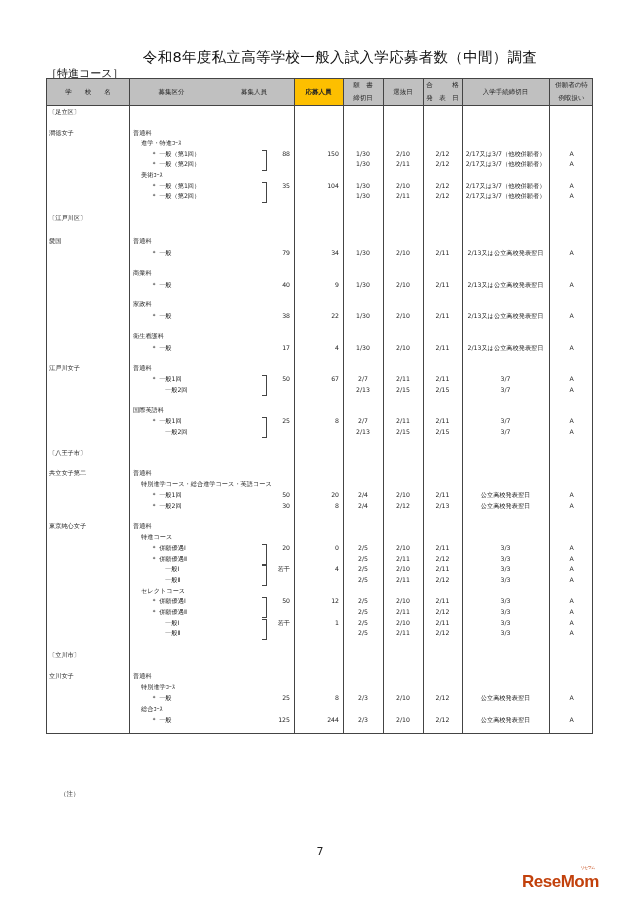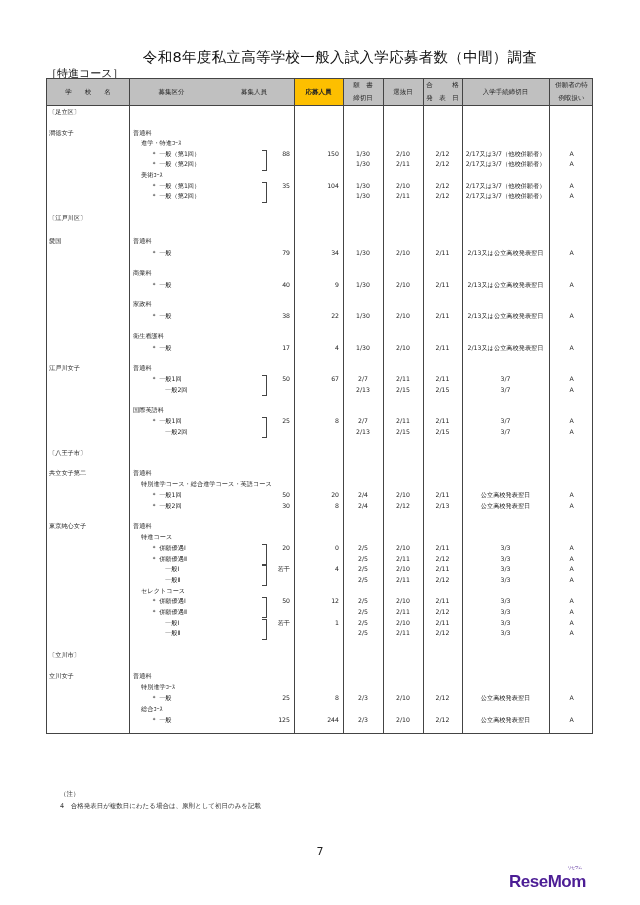--- a/index.html
+++ b/index.html
@@ -12,21 +12,21 @@
   .vline.thick{border-left:1.5px solid #444;}
   .hcell{position:absolute;top:0;height:26px;font-size:6.5px;color:#222;display:flex;align-items:center;justify-content:center;box-sizing:border-box;}
   .hcell.yellow{background:#fdbf00;font-weight:bold;}
   .two{flex-direction:column;justify-content:space-between;padding:2px 0;}
   .cell{position:absolute;font-size:6.2px;white-space:nowrap;color:#222;line-height:8px;}
   .r{text-align:right;}
   .c{text-align:center;}
   .bracket{position:absolute;width:5px;border:1px solid #444;border-left:none;box-sizing:border-box;}
   .notes{position:absolute;left:60px;top:789px;font-size:6.5px;color:#333;line-height:11.5px;}
   .pageno{position:absolute;left:0;width:640px;top:845px;text-align:center;font-size:11px;color:#222;}
-  .logo{position:absolute;left:509px;top:872px;font-size:17px;font-weight:bold;color:#4c1d95;letter-spacing:-0.5px;font-family:"Liberation Sans",sans-serif;}
+  .logo{position:absolute;left:522px;top:872px;font-size:17px;font-weight:bold;color:#c2410c;letter-spacing:-0.5px;font-family:"Liberation Sans",sans-serif;}
   .logo small{position:absolute;right:4px;top:-7px;font-size:4px;font-weight:normal;}
 </style>
 </head>
 <body>
 
 <div class="title">令和8年度私立高等学校一般入試入学応募者数（中間）調査</div>
 <div class="subtitle">［特進コース］</div>
 
 <div class="table" id="tbl">
   <div class="hdr"></div>
@@ -264,17 +264,16 @@
     <div class="bracket" style="left: 215px; top: 296px; height: 21px;"></div>
     <div class="bracket" style="left: 215px; top: 338px; height: 21px;"></div>
     <div class="bracket" style="left: 215px; top: 465px; height: 21px;"></div>
     <div class="bracket" style="left: 215px; top: 486px; height: 21px;"></div>
     <div class="bracket" style="left: 215px; top: 518px; height: 21px;"></div>
     <div class="bracket" style="left: 215px; top: 540px; height: 21px;"></div>
   </div>
 
 <div class="notes">
   <div>（注）</div>
-  <div>4　合格発表日が複数日にわたる場合は、原則として初日のみを記載</div>
 </div>
 
 <div class="pageno">7</div>
 <div class="logo"><span>ReseMom</span><small>リセマム</small></div>
 
 </body></html>

